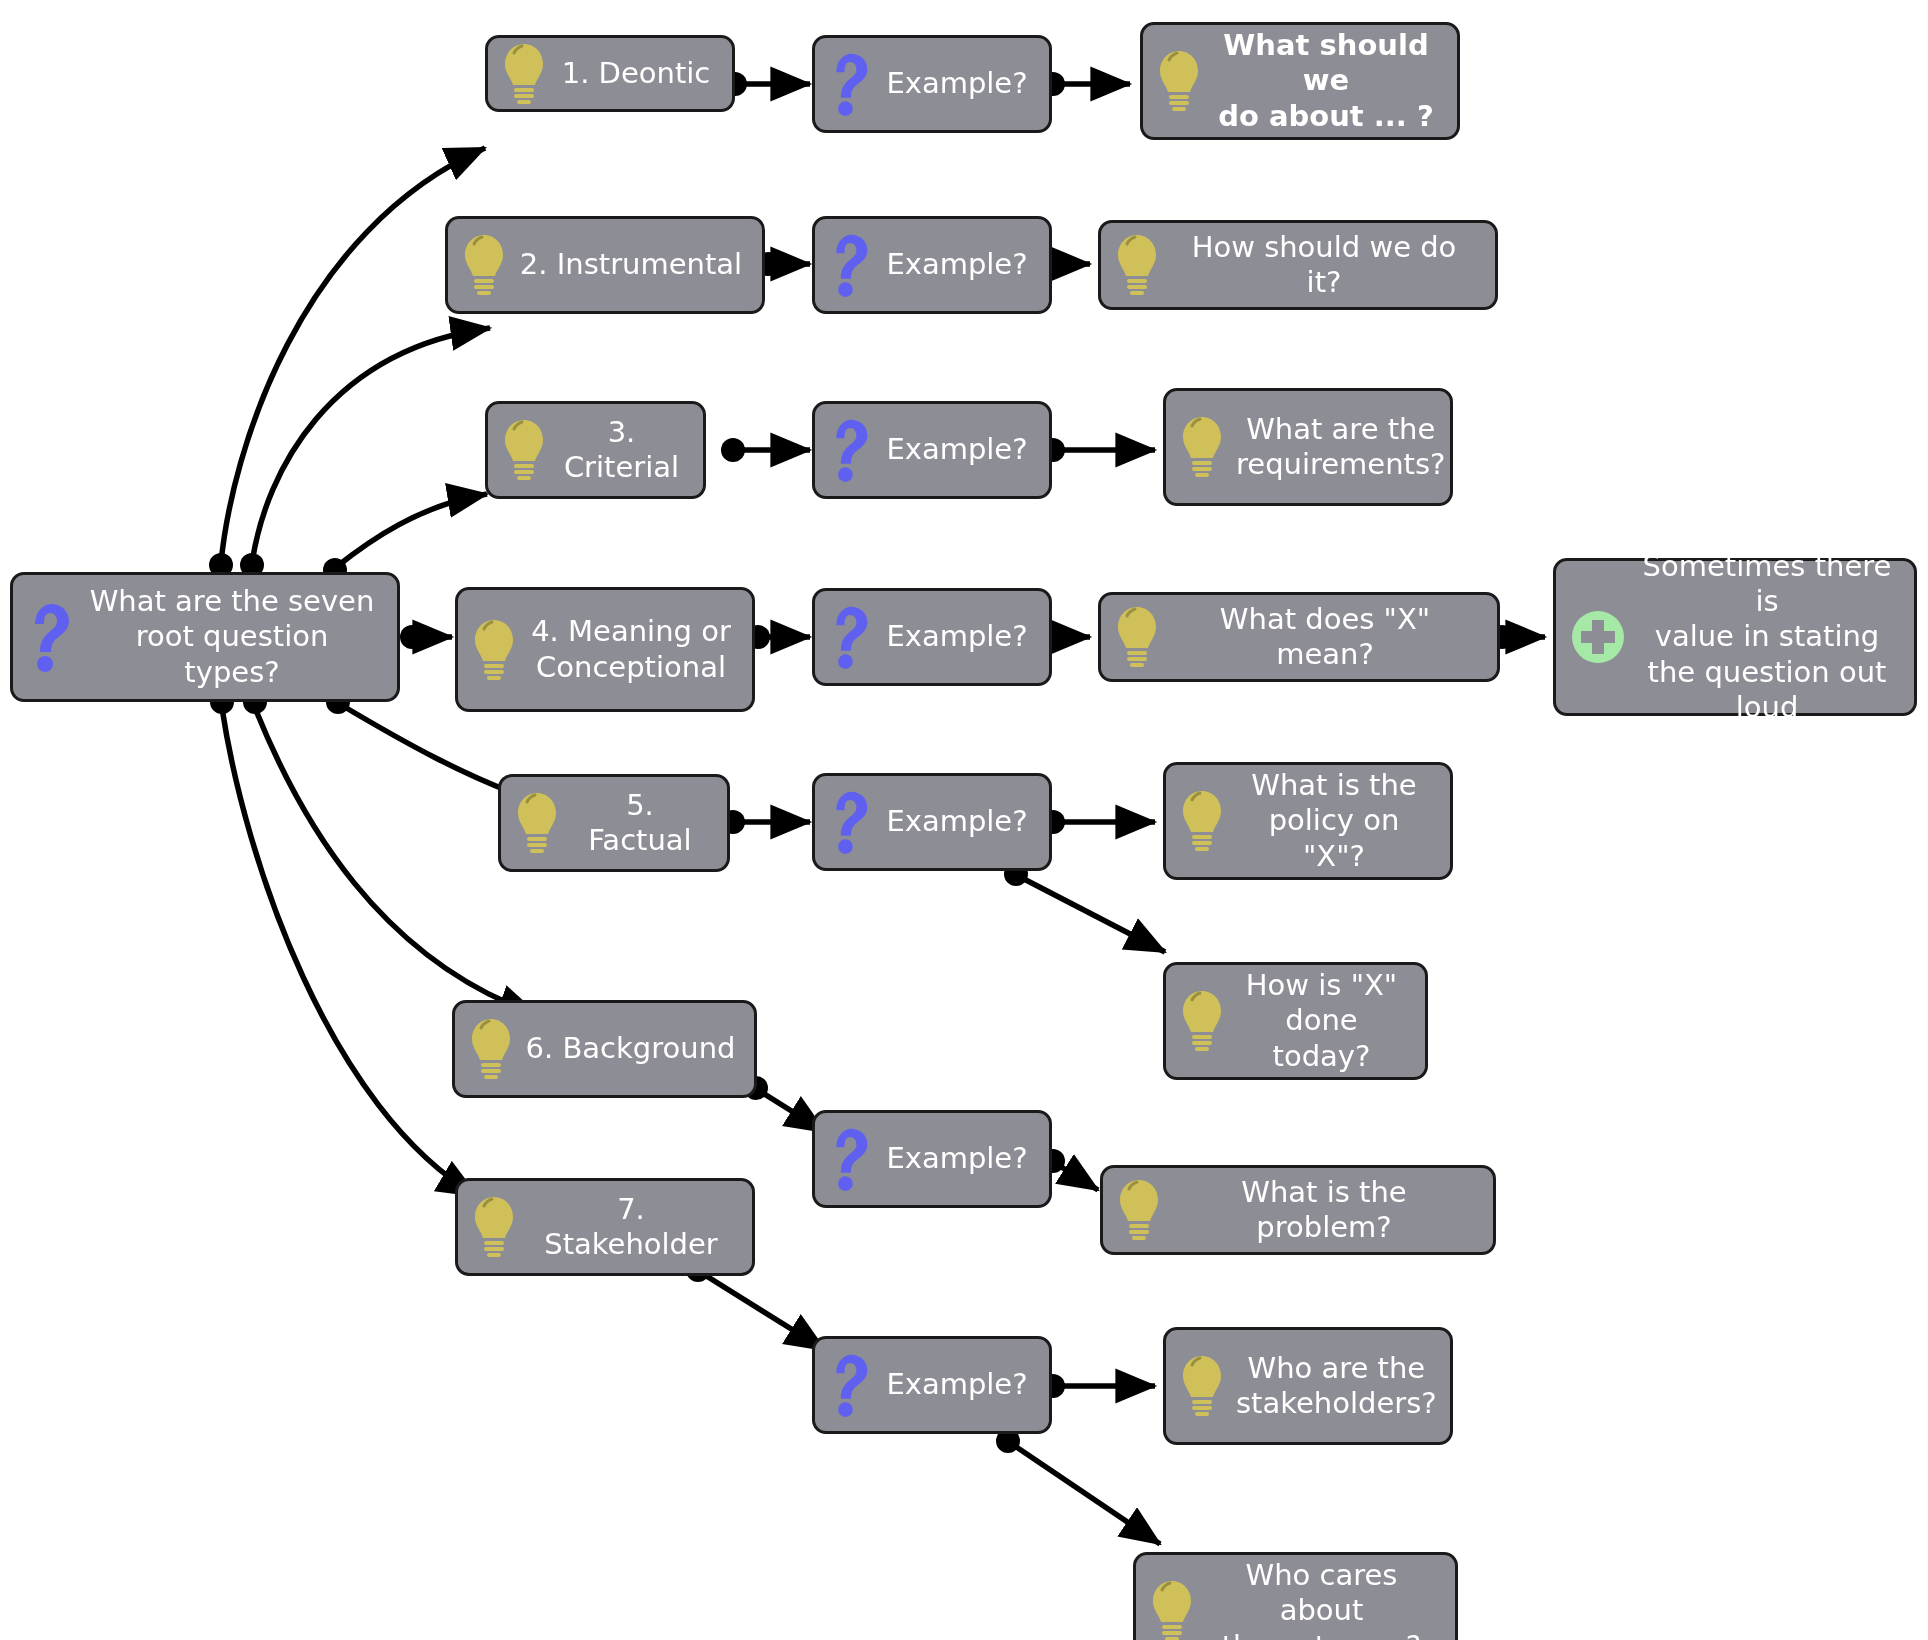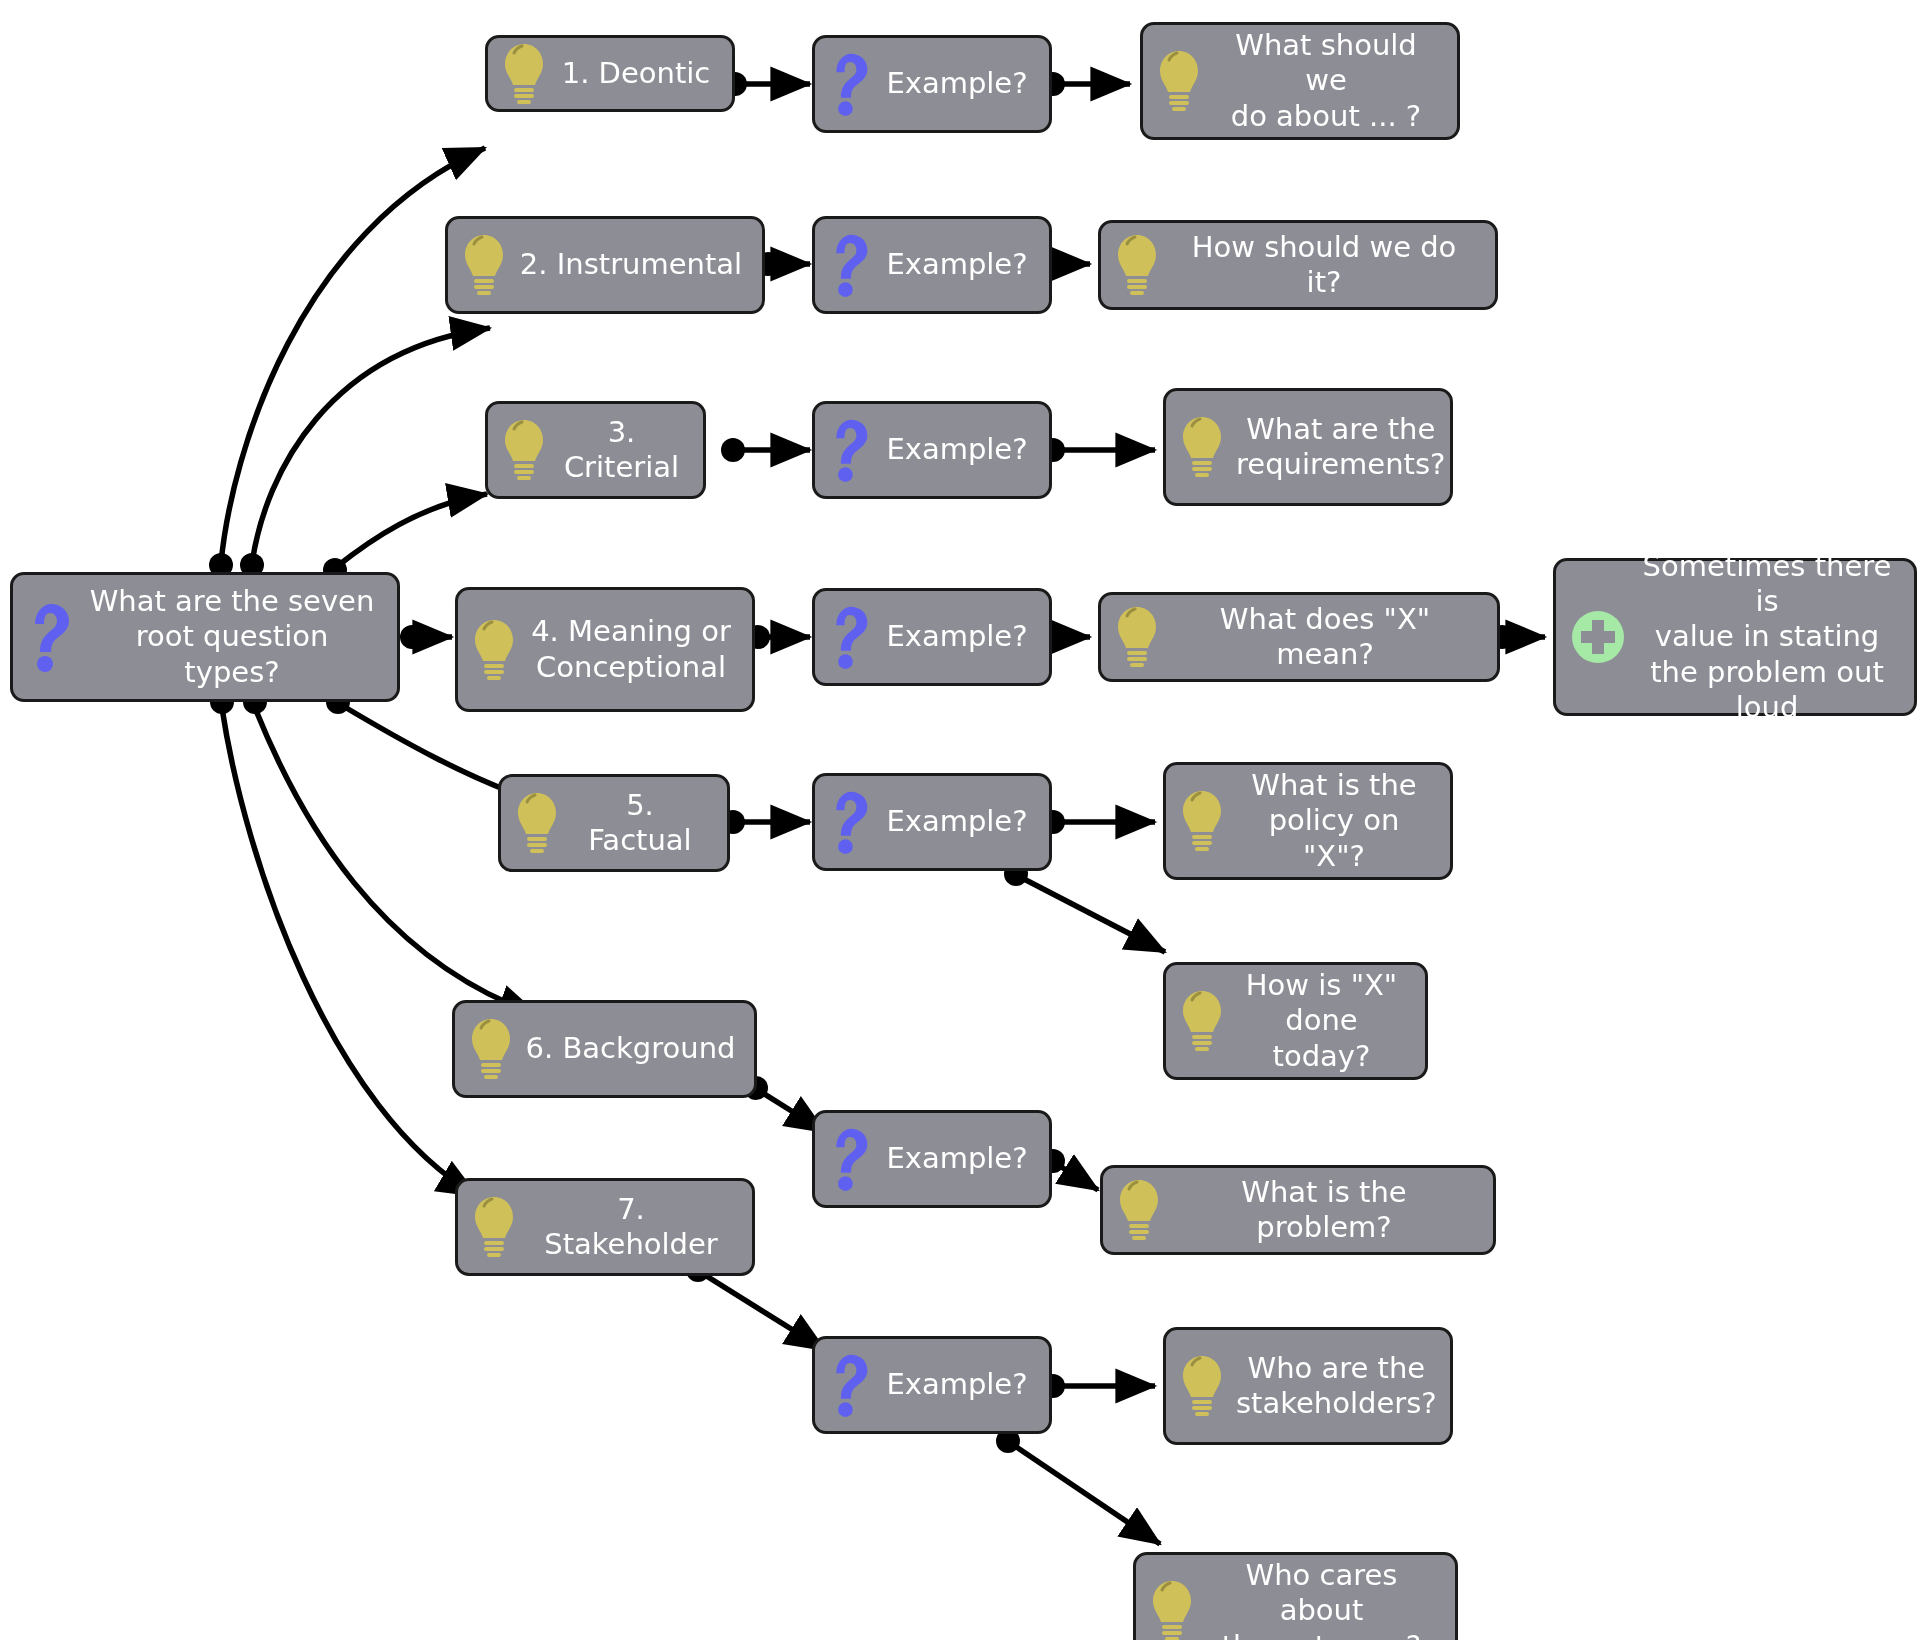--- a/index.html
+++ b/index.html
@@ -155,21 +155,21 @@
   <div class="node" style="left:812px; top:35px; width:240px; height:98px;">
     <span class="icon">
       <svg width="42" height="66" viewBox="0 0 46 70">
         <path d="M8,22 C8,9 17,2 24,2 C34,2 42,9 42,19 C42,29 33,33 28,38 C25,41 24,45 24,50 L13,50 C13,42 15,37 20,32 C25,27 30,25 30,19 C30,14 27,11 23,11 C18,11 17,16 17,22 Z" fill="#6060f0"></path>
         <circle cx="18" cy="62" r="8" fill="#6060f0"></circle>
       </svg>
     </span>
     <span class="label">Example?</span>
   </div>
 
-  <div class="node" style="left:1140px; top:22px; width:320px; height:118px;">
+  <div class="node" style="left:1140px; top:22px; width:320px; height:118px;font-weight:bold;">
     <span class="icon">
       <svg width="44" height="66" viewBox="0 0 44 66">
         <path d="M22,3 C11,3 3,12 3,23 C3,32 9,37 11,44 L33,44 C35,37 41,32 41,23 C41,12 33,3 22,3 Z" fill="#cfc05a"></path>
         <path d="M12,12 C14,8 17,6 20,5" stroke="#9a9040" stroke-width="3" fill="none" stroke-linecap="round"></path>
         <rect x="12" y="47" width="20" height="4" rx="2" fill="#cfc05a"></rect>
         <rect x="12" y="53" width="20" height="4" rx="2" fill="#cfc05a"></rect>
         <rect x="15" y="59" width="14" height="4" rx="2" fill="#cfc05a"></rect>
       </svg>
     </span>
     <span class="label">What should we
@@ -288,21 +288,21 @@
 
   <div class="node" style="left:1553px; top:558px; width:364px; height:158px;">
     <span class="icon">
       <svg width="56" height="56" viewBox="0 0 56 56">
         <circle cx="28" cy="28" r="26" fill="#a6e8a6"></circle>
         <path d="M22,11 h12 v11 h11 v12 h-11 v11 h-12 v-11 h-11 v-12 h11 z" fill="#8d8d95"></path>
       </svg>
     </span>
     <span class="label">Sometimes there is
 value in stating
-the problem out loud</span>
+the question out loud</span>
   </div>
 
   <div class="node" style="left:498px; top:774px; width:232px; height:98px;">
     <span class="icon">
       <svg width="44" height="66" viewBox="0 0 44 66">
         <path d="M22,3 C11,3 3,12 3,23 C3,32 9,37 11,44 L33,44 C35,37 41,32 41,23 C41,12 33,3 22,3 Z" fill="#cfc05a"></path>
         <path d="M12,12 C14,8 17,6 20,5" stroke="#9a9040" stroke-width="3" fill="none" stroke-linecap="round"></path>
         <rect x="12" y="47" width="20" height="4" rx="2" fill="#cfc05a"></rect>
         <rect x="12" y="53" width="20" height="4" rx="2" fill="#cfc05a"></rect>
         <rect x="15" y="59" width="14" height="4" rx="2" fill="#cfc05a"></rect>

